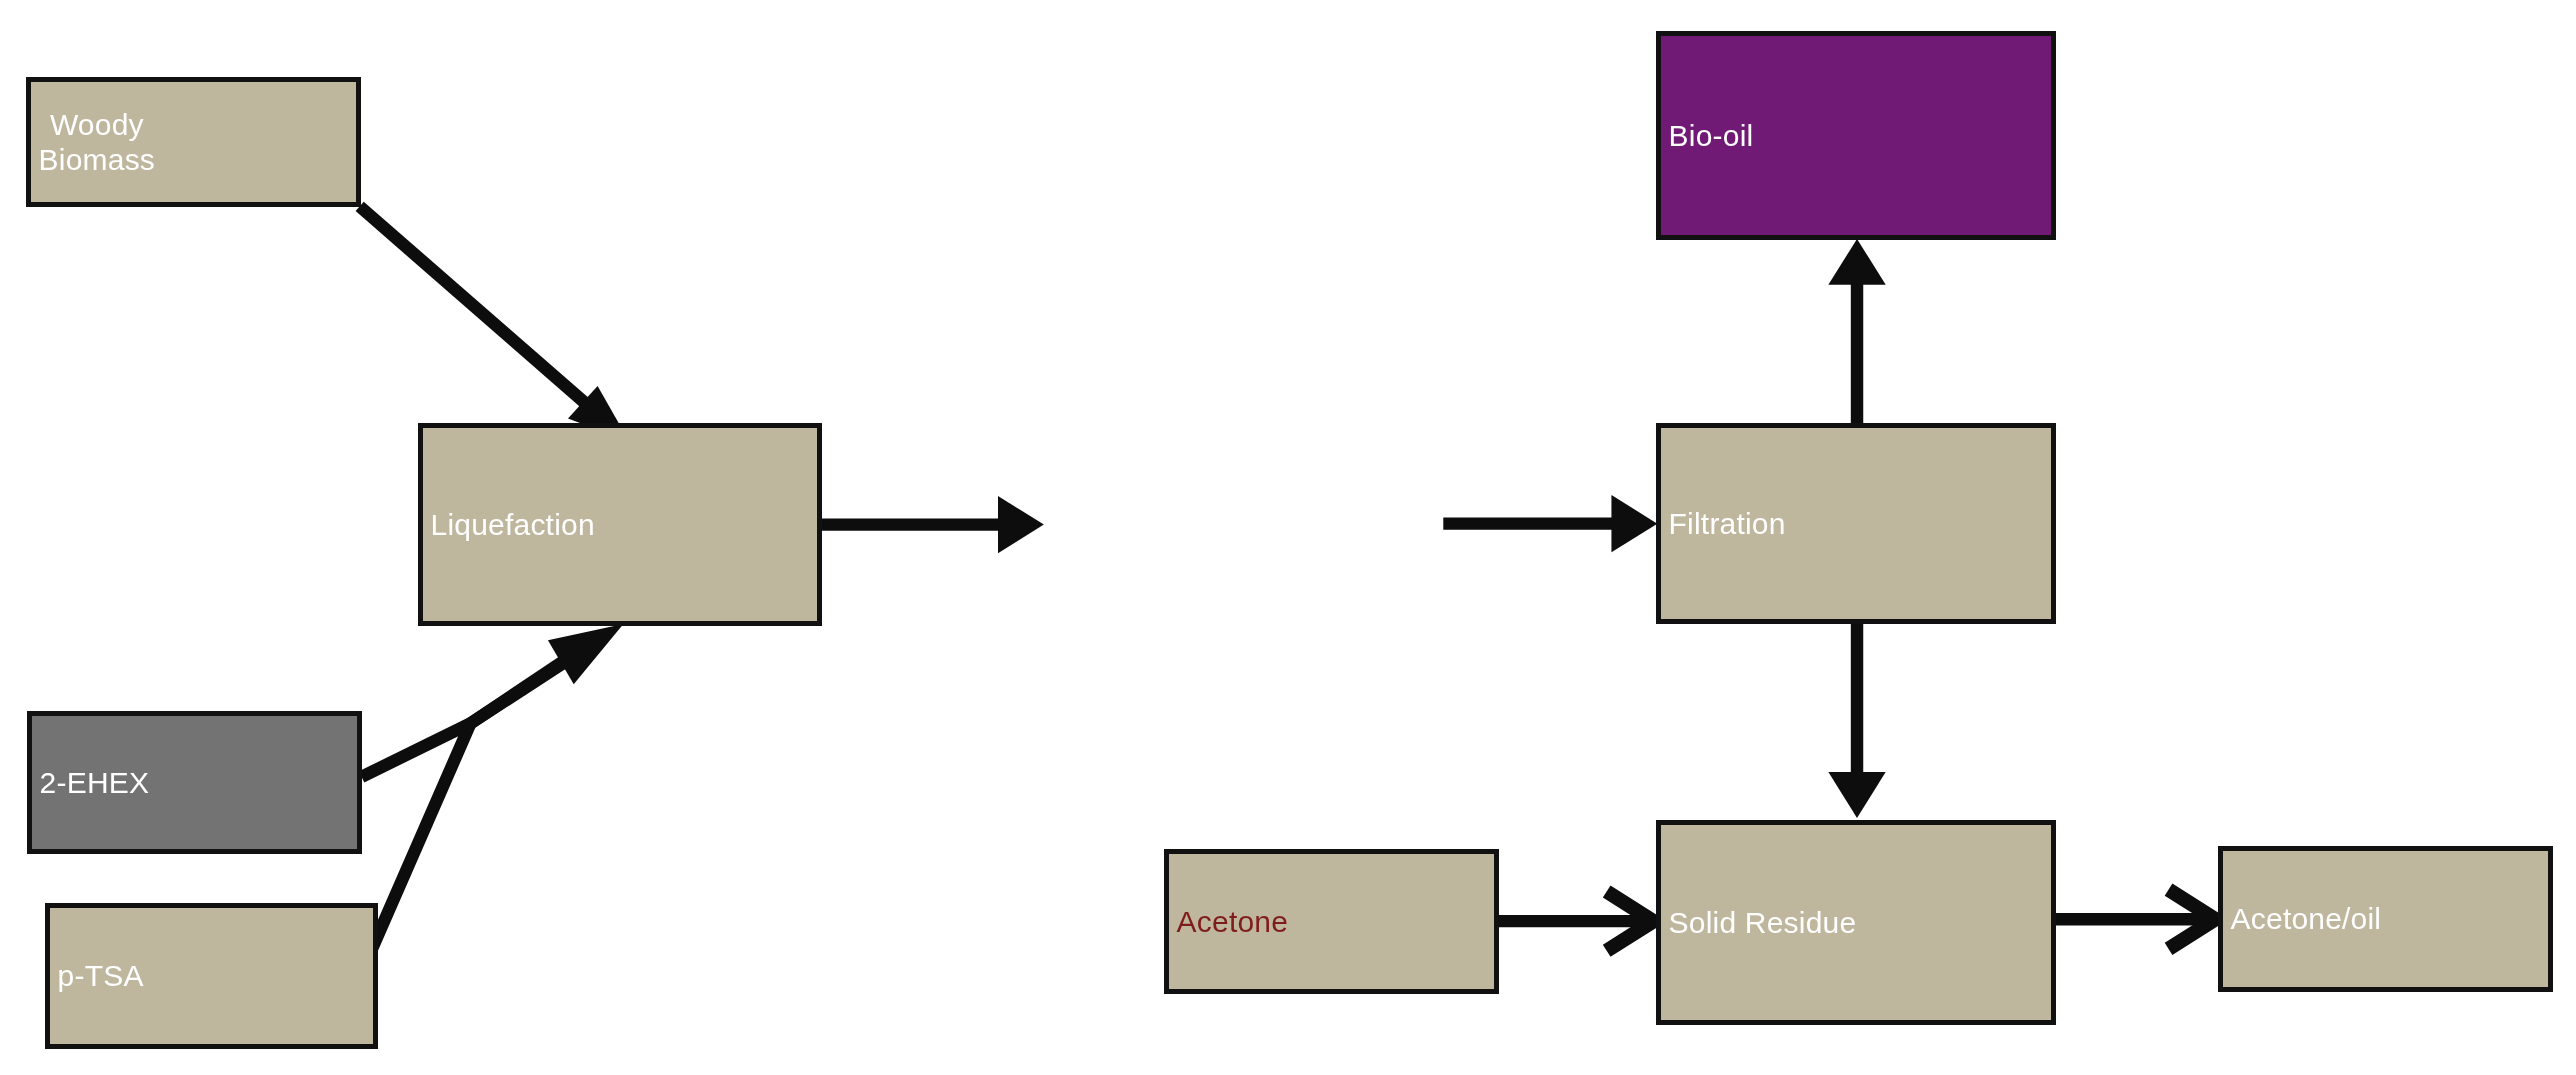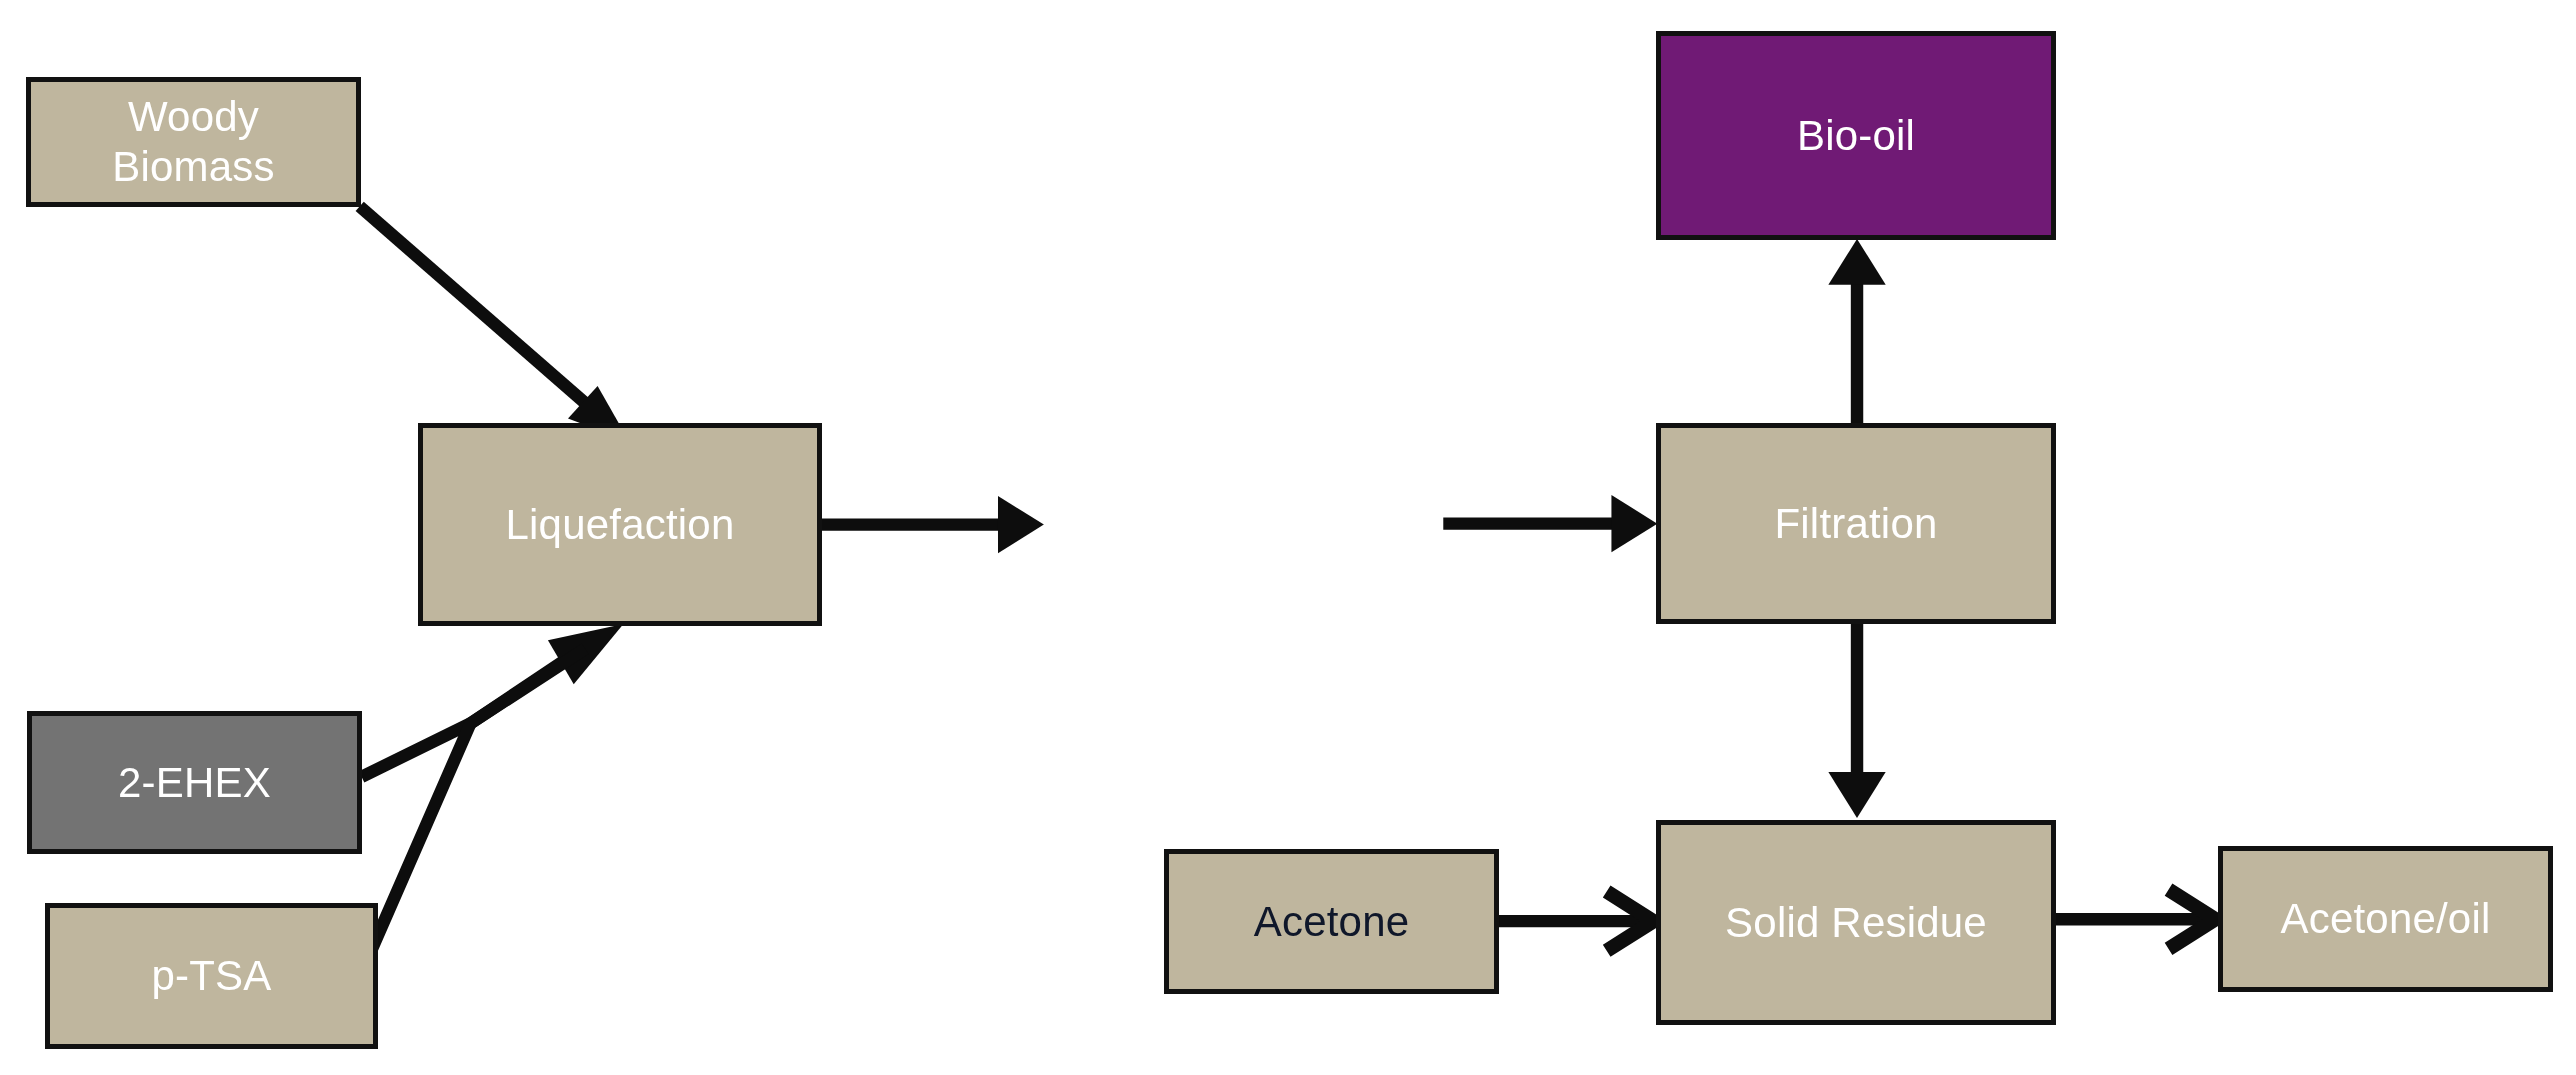--- a/index.html
+++ b/index.html
@@ -15,24 +15,24 @@
     overflow: hidden;
     font-family: "Liberation Sans", sans-serif;
   }
   .node {
     position: absolute;
     box-sizing: border-box;
     background: #bfb69e;
     border: 5.7px solid #111111;
     display: flex;
     align-items: center;
-    justify-content: center;
+    justify-content: flex-start;
     text-align: center;
     color: #ffffff;
-    font-size: 42px;
+    font-size: 30px;
     font-weight: 400;
     line-height: 1.18;
     letter-spacing: 0.2px;
     user-select: none;
     z-index: 2;
   }
   .node .label {
     display: block;
     padding: 0 7.6px;
     white-space: pre-line;
@@ -136,21 +136,21 @@
   </div>
 
   <div class="node" style="left: 27px; top: 711px; width: 335px; height: 143px; background: #737373; border-color: rgb(17, 17, 17); color: rgb(255, 255, 255);">
     <span class="label">2-EHEX</span>
   </div>
 
   <div class="node" style="left: 29px; top: 903px; width: 333px; height: 146px; background: rgb(191, 182, 158); border-color: rgb(17, 17, 17); color: rgb(255, 255, 255); margin-left: 16px;">
     <span class="label">p-TSA</span>
   </div>
 
-  <div class="node" style="left: 1164px; top: 849px; width: 335px; height: 145px; background: rgb(191, 182, 158); border-color: rgb(17, 17, 17); color: #0f172a;">
+  <div class="node" style="left: 1164px; top: 849px; width: 335px; height: 145px; background: rgb(191, 182, 158); border-color: rgb(17, 17, 17); color: #7f1d1d;">
     <span class="label">Acetone</span>
   </div>
 
   <div class="node" style="left: 1656px; top: 820px; width: 400px; height: 205px; background: rgb(191, 182, 158); border-color: rgb(17, 17, 17); color: rgb(255, 255, 255);">
     <span class="label">Solid Residue</span>
   </div>
 
   <div class="node" style="left: 2218px; top: 846px; width: 335px; height: 146px; background: rgb(191, 182, 158); border-color: rgb(17, 17, 17); color: rgb(255, 255, 255);">
     <span class="label">Acetone/oil</span>
   </div>

